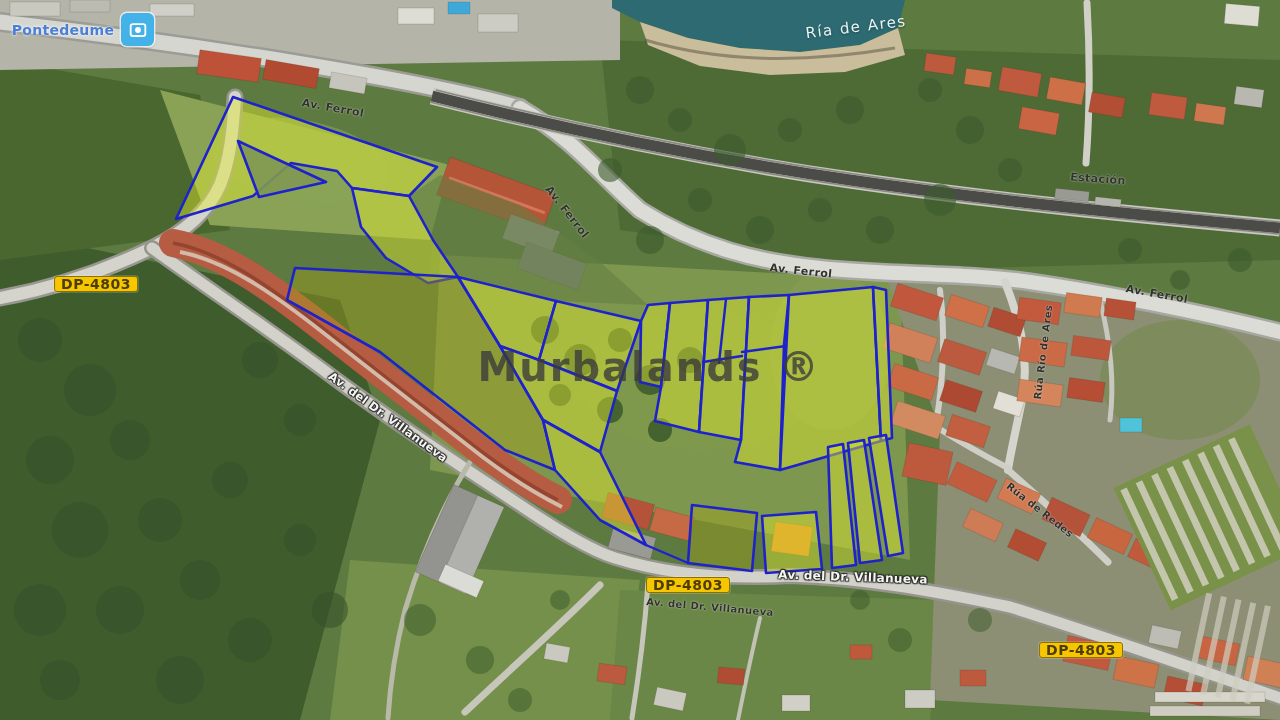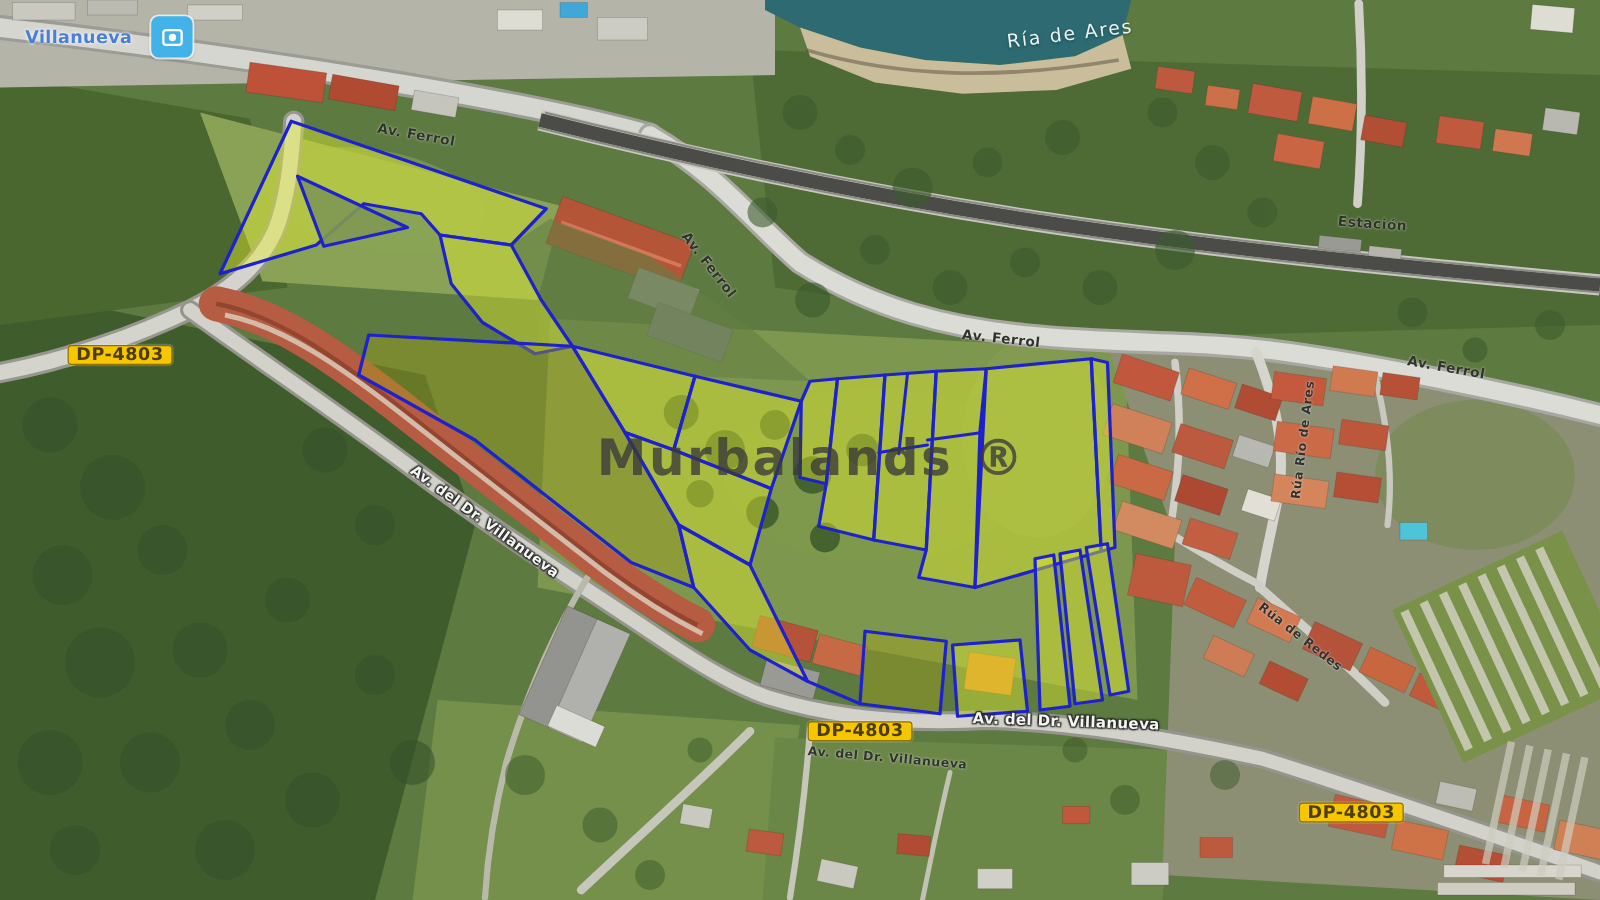--- a/index.html
+++ b/index.html
@@ -312,21 +312,21 @@
       <polygon class="parcel" points="828,447 843,444 856,565 832,568"></polygon>
       <polygon class="parcel" points="848,443 864,440 882,560 860,563"></polygon>
       <polygon class="parcel" points="869,438 886,435 903,553 888,556"></polygon>
       <line class="pline" x1="726" y1="299" x2="719" y2="363"></line>
       <line class="pline" x1="703" y1="362" x2="742" y2="356"></line>
       <line class="pline" x1="742" y1="352" x2="786" y2="346"></line>
       <line class="pline" x1="646" y1="545" x2="688" y2="563"></line>
     </g>
   </svg>
 
-  <div class="lbl place-lbl" style="left:63px;top:30px;transform:translate(-50%,-50%);">Villanueva</div>
+  <div class="lbl place-lbl" style="left:63px;top:30px;transform:translate(-50%,-50%);">Pontedeume</div>
 
   <div class="station-icon" style="left:121px;top:13px;">
     <svg viewBox="0 0 24 24">
       <rect x="4" y="5.5" width="16" height="13" rx="2.5" fill="none" stroke="#ffffff" stroke-width="2"></rect>
       <circle cx="12" cy="12" r="3.2" fill="#ffffff"></circle>
     </svg>
   </div>
 
   <div class="lbl water-lbl" style="left:856px;top:27px;transform:translate(-50%,-50%) rotate(-7deg);">Ría de Ares</div>
 

